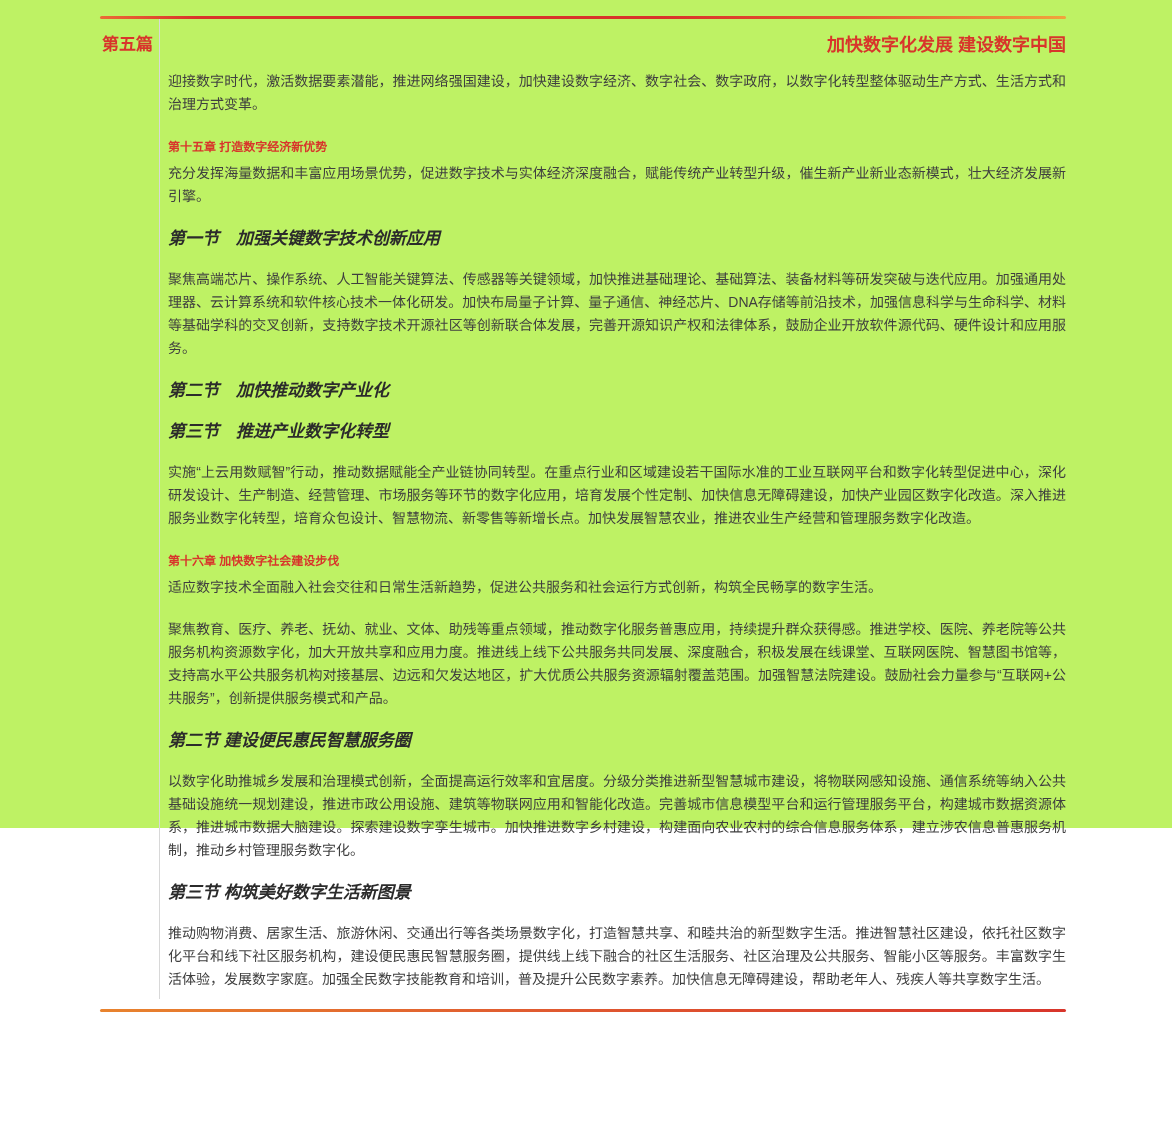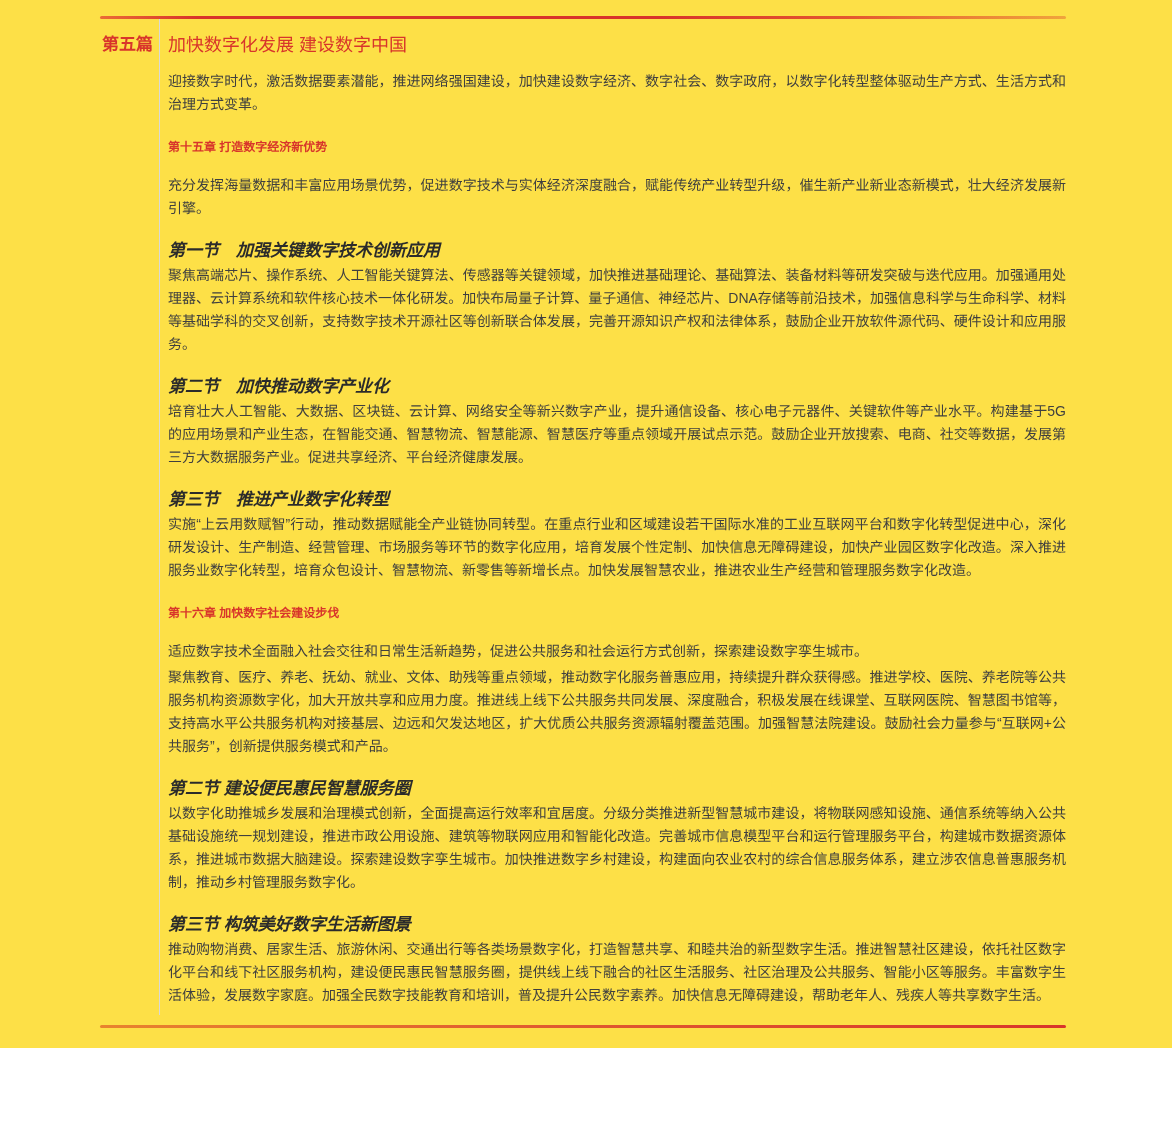--- a/index.html
+++ b/index.html
@@ -6,22 +6,22 @@
   html, body { background: #ffffff; }
   body {
     width: 1172px;
     height: 1148px;
     font-family: "Liberation Sans", "DejaVu Sans", sans-serif;
     overflow: hidden;
   }
   .page {
     position: relative;
     width: 1172px;
-    height: 1048px;
-    background: #fde047;
+    height: 828px;
+    background: #bef264;
   }
   .container {
     position: absolute;
     left: 100px;
     top: 16px;
     width: 966px;
   }
   .rule {
     height: 3px;
     width: 100%;
@@ -57,52 +57,53 @@
     background: #d8d8d8;
   }
   .main-col {
     flex: 1 1 auto;
     padding: 15px 0 8px 8px;
     max-width: 906px;
   }
   .part-title {
     color: #d8352b;
     font-size: 18px;
-    font-weight: normal;
+    font-weight: bold;
     line-height: 22px;
+    text-align: right;
   }
   .part-intro {
     margin-top: 14px;
   }
   p.body-text {
     color: #3f3f3f;
     font-size: 14px;
     line-height: 23px;
     text-align: justify;
   }
   .chapter-heading {
     margin-top: 20px;
     color: #d8352b;
     font-size: 12px;
     font-weight: bold;
     line-height: 22px;
   }
   .chapter-intro {
-    margin-top: 16px;
+    margin-top: 4px;
   }
   .section-heading {
     margin-top: 20px;
     color: #2b2b2b;
     font-size: 17px;
     font-weight: bold;
     line-height: 21px;
     font-style: italic;
   }
   .section-body {
-    margin-top: 3px;
+    margin-top: 19px;
   }
   .bottom-rule-wrap {
     margin-top: 10px;
   }
 </style>
 </head>
 <body>
 
 <div class="page">
   <div class="container">
@@ -122,27 +123,26 @@
         <h1 class="part-title">加快数字化发展 建设数字中国</h1>
         <p class="body-text part-intro">迎接数字时代，激活数据要素潜能，推进网络强国建设，加快建设数字经济、数字社会、数字政府，以数字化转型整体驱动生产方式、生活方式和治理方式变革。</p>
 
         <h2 class="chapter-heading">第十五章 打造数字经济新优势</h2>
         <p class="body-text chapter-intro">充分发挥海量数据和丰富应用场景优势，促进数字技术与实体经济深度融合，赋能传统产业转型升级，催生新产业新业态新模式，壮大经济发展新引擎。</p>
 
         <h3 class="section-heading">第一节　加强关键数字技术创新应用</h3>
         <p class="body-text section-body">聚焦高端芯片、操作系统、人工智能关键算法、传感器等关键领域，加快推进基础理论、基础算法、装备材料等研发突破与迭代应用。加强通用处理器、云计算系统和软件核心技术一体化研发。加快布局量子计算、量子通信、神经芯片、DNA存储等前沿技术，加强信息科学与生命科学、材料等基础学科的交叉创新，支持数字技术开源社区等创新联合体发展，完善开源知识产权和法律体系，鼓励企业开放软件源代码、硬件设计和应用服务。</p>
 
         <h3 class="section-heading">第二节　加快推动数字产业化</h3>
-        <p class="body-text section-body">培育壮大人工智能、大数据、区块链、云计算、网络安全等新兴数字产业，提升通信设备、核心电子元器件、关键软件等产业水平。构建基于5G的应用场景和产业生态，在智能交通、智慧物流、智慧能源、智慧医疗等重点领域开展试点示范。鼓励企业开放搜索、电商、社交等数据，发展第三方大数据服务产业。促进共享经济、平台经济健康发展。</p>
 
         <h3 class="section-heading">第三节　推进产业数字化转型</h3>
         <p class="body-text section-body">实施“上云用数赋智”行动，推动数据赋能全产业链协同转型。在重点行业和区域建设若干国际水准的工业互联网平台和数字化转型促进中心，深化研发设计、生产制造、经营管理、市场服务等环节的数字化应用，培育发展个性定制、加快信息无障碍建设，加快产业园区数字化改造。深入推进服务业数字化转型，培育众包设计、智慧物流、新零售等新增长点。加快发展智慧农业，推进农业生产经营和管理服务数字化改造。</p>
 
         <h2 class="chapter-heading">第十六章 加快数字社会建设步伐</h2>
-        <p class="body-text chapter-intro">适应数字技术全面融入社会交往和日常生活新趋势，促进公共服务和社会运行方式创新，探索建设数字孪生城市。</p>
+        <p class="body-text chapter-intro">适应数字技术全面融入社会交往和日常生活新趋势，促进公共服务和社会运行方式创新，构筑全民畅享的数字生活。</p>
 
         <p class="body-text section-body">聚焦教育、医疗、养老、抚幼、就业、文体、助残等重点领域，推动数字化服务普惠应用，持续提升群众获得感。推进学校、医院、养老院等公共服务机构资源数字化，加大开放共享和应用力度。推进线上线下公共服务共同发展、深度融合，积极发展在线课堂、互联网医院、智慧图书馆等，支持高水平公共服务机构对接基层、边远和欠发达地区，扩大优质公共服务资源辐射覆盖范围。加强智慧法院建设。鼓励社会力量参与“互联网+公共服务”，创新提供服务模式和产品。</p>
 
         <h3 class="section-heading">第二节 建设便民惠民智慧服务圈</h3>
         <p class="body-text section-body">以数字化助推城乡发展和治理模式创新，全面提高运行效率和宜居度。分级分类推进新型智慧城市建设，将物联网感知设施、通信系统等纳入公共基础设施统一规划建设，推进市政公用设施、建筑等物联网应用和智能化改造。完善城市信息模型平台和运行管理服务平台，构建城市数据资源体系，推进城市数据大脑建设。探索建设数字孪生城市。加快推进数字乡村建设，构建面向农业农村的综合信息服务体系，建立涉农信息普惠服务机制，推动乡村管理服务数字化。</p>
 
         <h3 class="section-heading">第三节 构筑美好数字生活新图景</h3>
         <p class="body-text section-body">推动购物消费、居家生活、旅游休闲、交通出行等各类场景数字化，打造智慧共享、和睦共治的新型数字生活。推进智慧社区建设，依托社区数字化平台和线下社区服务机构，建设便民惠民智慧服务圈，提供线上线下融合的社区生活服务、社区治理及公共服务、智能小区等服务。丰富数字生活体验，发展数字家庭。加强全民数字技能教育和培训，普及提升公民数字素养。加快信息无障碍建设，帮助老年人、残疾人等共享数字生活。</p>
 
       </div>

